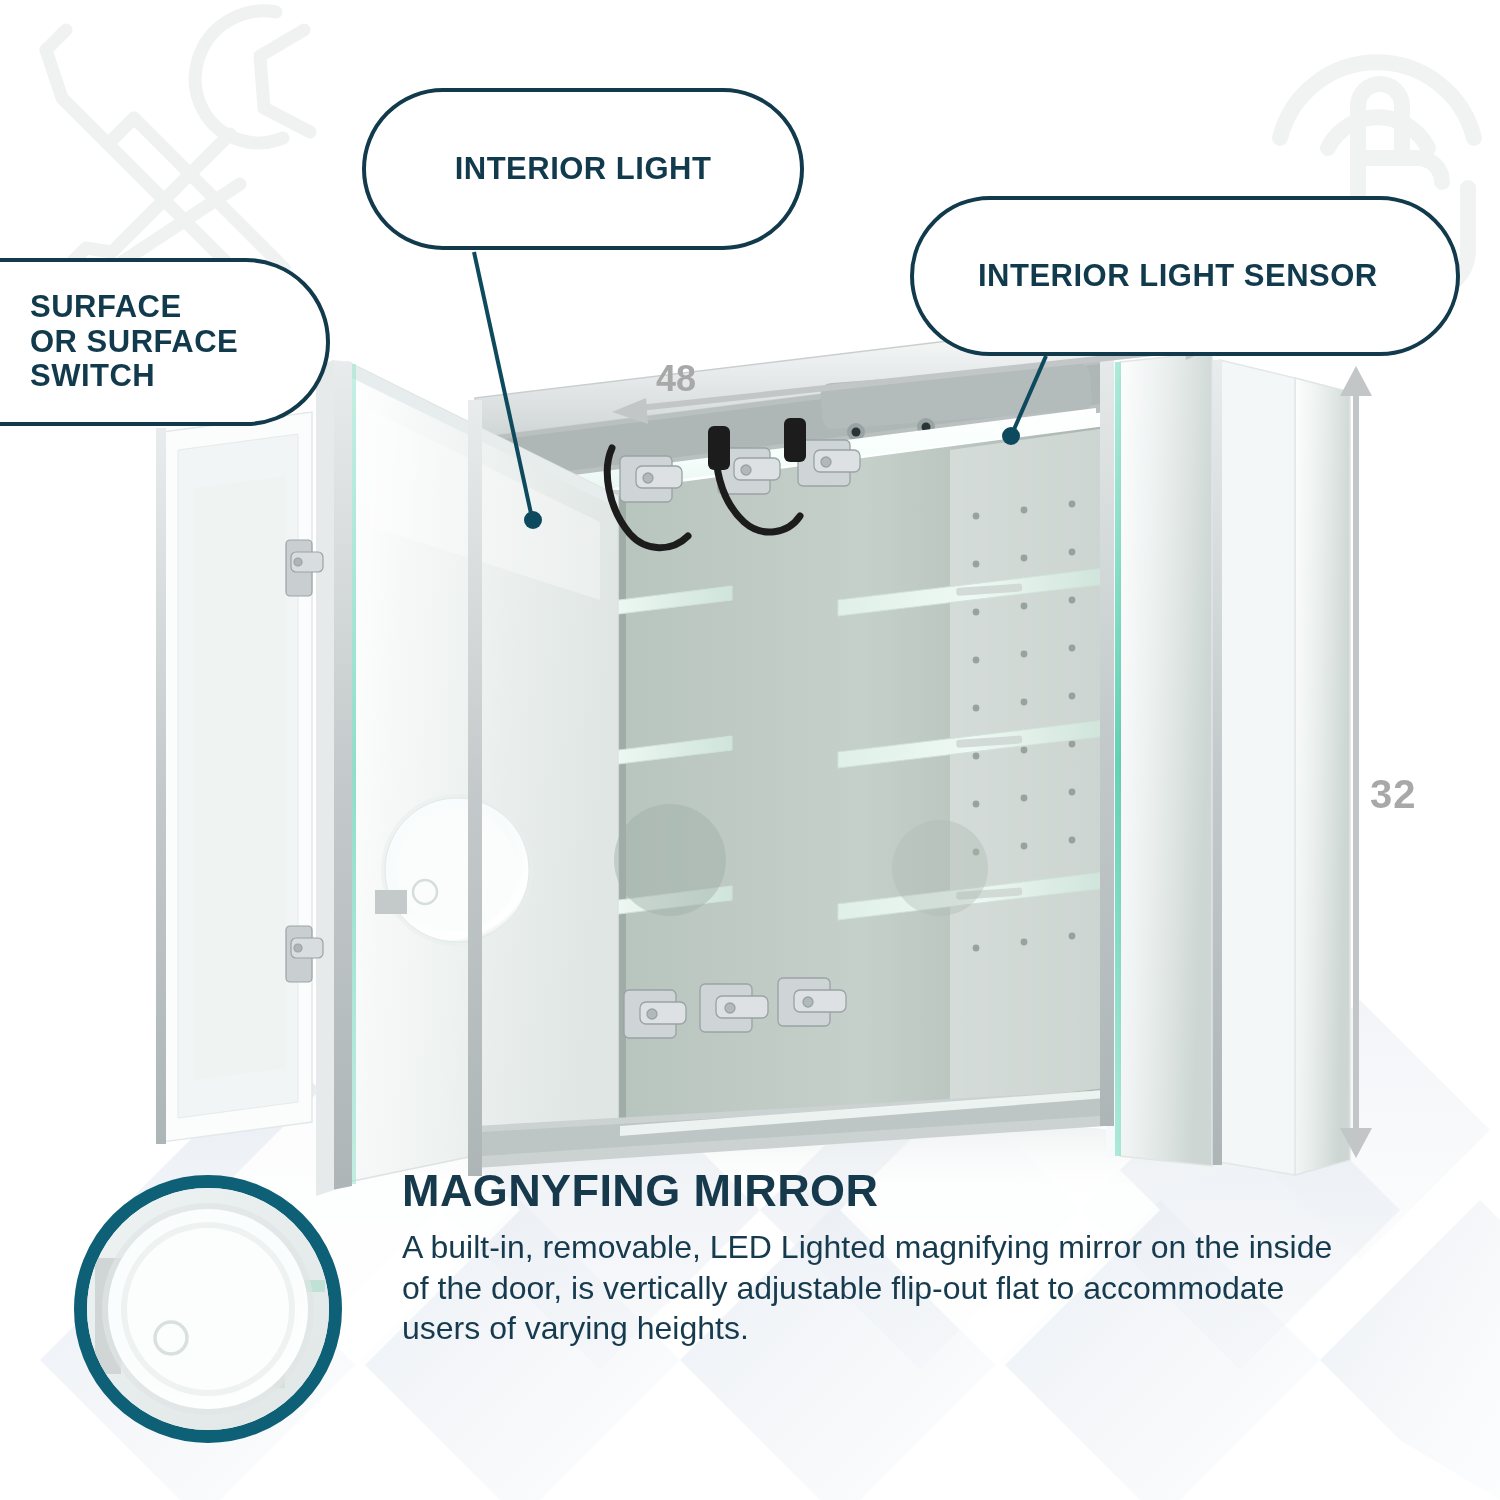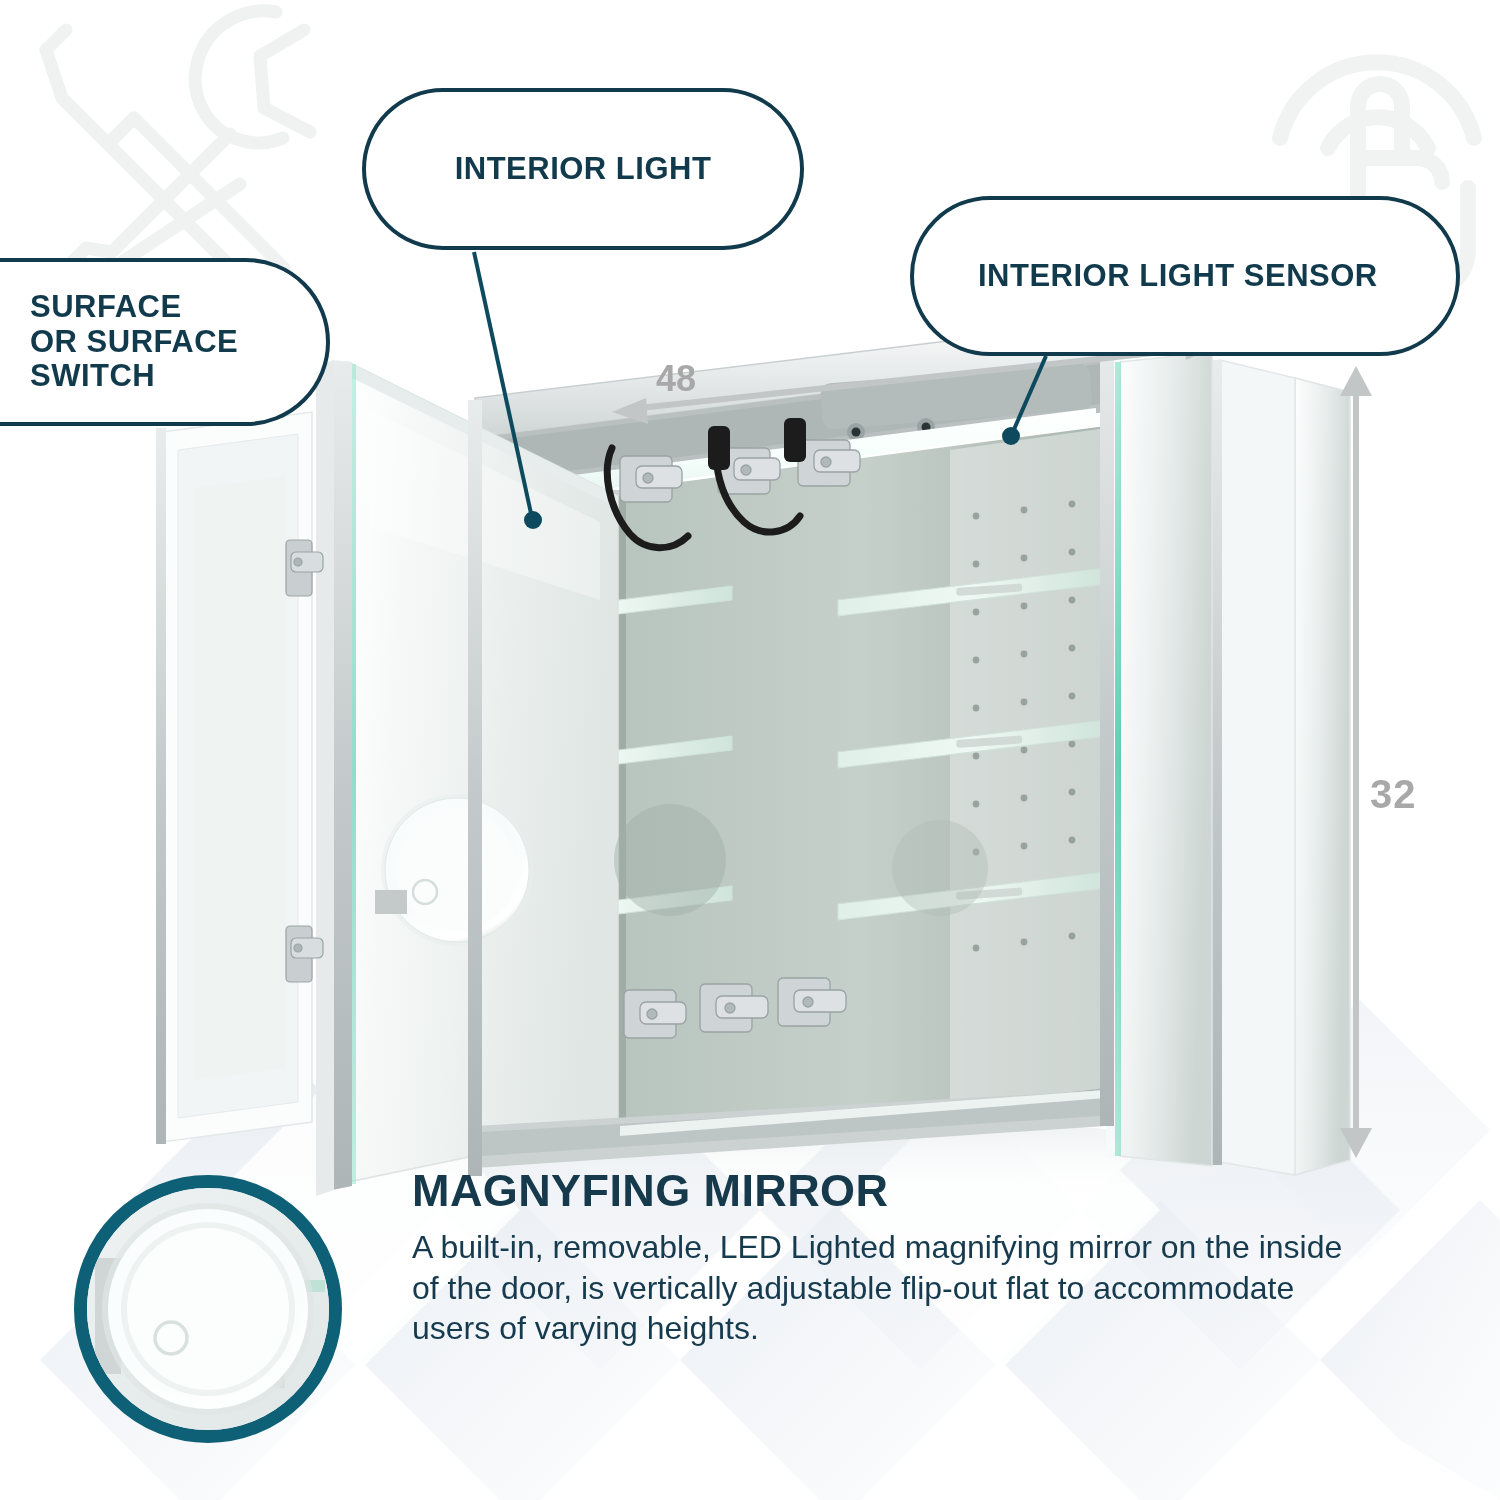--- a/index.html
+++ b/index.html
@@ -106,21 +106,21 @@
     color: #a8a8a8;
     font-weight: 700;
     z-index: 30;
   }
   .dim-48 { left: 632px; top: 358px; font-size: 36px; margin-left: 24px; }
   .dim-32 { left: 1370px; top: 752px; font-size: 40px; letter-spacing: 1px; margin-top: 20px; }
 
   
   .bottom-block {
     position: absolute;
-    left: 412px;
+    left: 402px;
     top: 1168px;
     width: 960px;
     z-index: 45;
   }
   .bottom-title {
     color: #163a4c;
     font-size: 45px;
     font-weight: 700;
     letter-spacing: 0.4px;
     margin: 0 0 14px 0;

